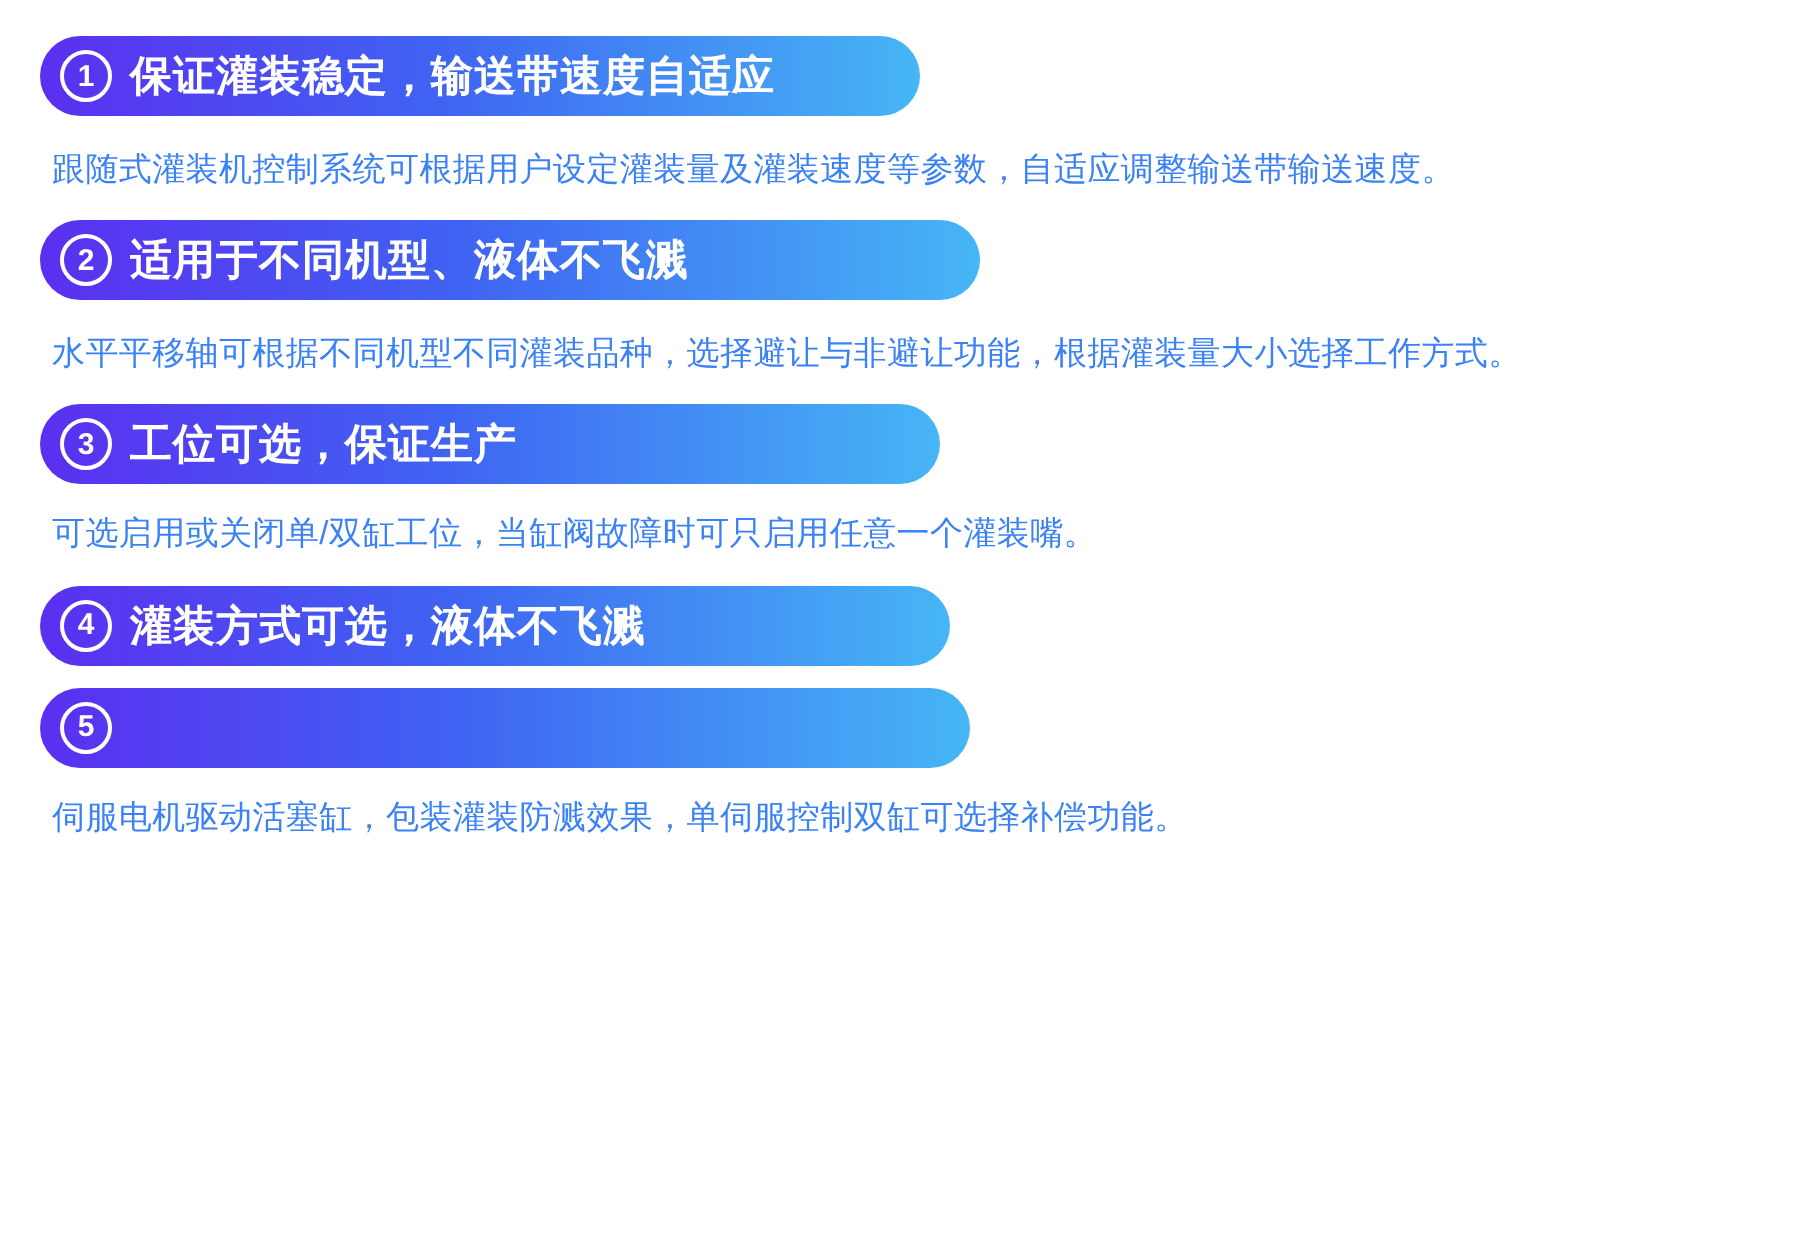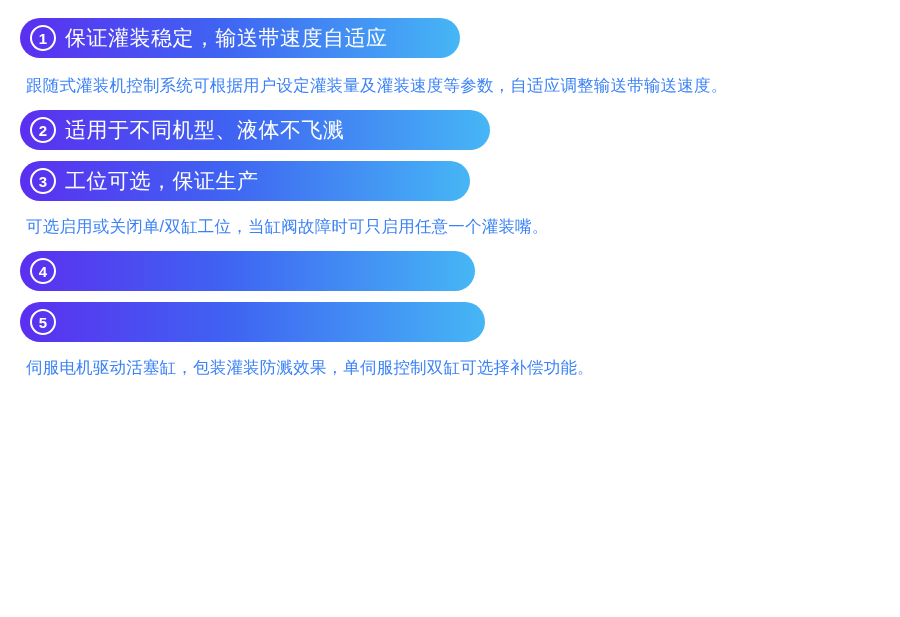--- a/index.html
+++ b/index.html
@@ -53,21 +53,21 @@
     font-weight: bold;
     display: flex;
     align-items: center;
     justify-content: center;
     box-sizing: border-box;
     margin-right: 9px;
     line-height: 1;
   }
   .pill-title {
     font-size: 21px;
-    font-weight: normal;
+    font-weight: bold;
     letter-spacing: 0.5px;
     white-space: nowrap;
     color: #ffffff;
   }
   .desc {
     margin: 14px 0 0 6px;
     font-size: 16.5px;
     line-height: 1.65;
     color: #3b82f6;
     letter-spacing: 0.2px;
@@ -86,33 +86,35 @@
       <span class="pill-title">保证灌装稳定，输送带速度自适应</span>
     </div>
     <p class="desc">跟随式灌装机控制系统可根据用户设定灌装量及灌装速度等参数，自适应调整输送带输送速度。</p>
   </div>
 
   <div class="feature">
     <div class="pill w2">
       <span class="num">2</span>
       <span class="pill-title">适用于不同机型、液体不飞溅</span>
     </div>
+    <p class="desc">水平平移轴可根据不同机型不同灌装品种，选择避让与非避让功能，根据灌装量大小选择工作方式。</p>
   </div>
 
   <div class="feature">
     <div class="pill w3">
       <span class="num">3</span>
       <span class="pill-title">工位可选，保证生产</span>
     </div>
     <p class="desc tight">可选启用或关闭单/双缸工位，当缸阀故障时可只启用任意一个灌装嘴。</p>
   </div>
 
   <div class="feature">
     <div class="pill w4">
       <span class="num">4</span>
+      <span class="pill-title">灌装方式可选，液体不飞溅</span>
     </div>
   </div>
 
   <div class="feature">
     <div class="pill w5">
       <span class="num">5</span>
     </div>
     <p class="desc tight">伺服电机驱动活塞缸，包装灌装防溅效果，单伺服控制双缸可选择补偿功能。</p>
   </div>
 

